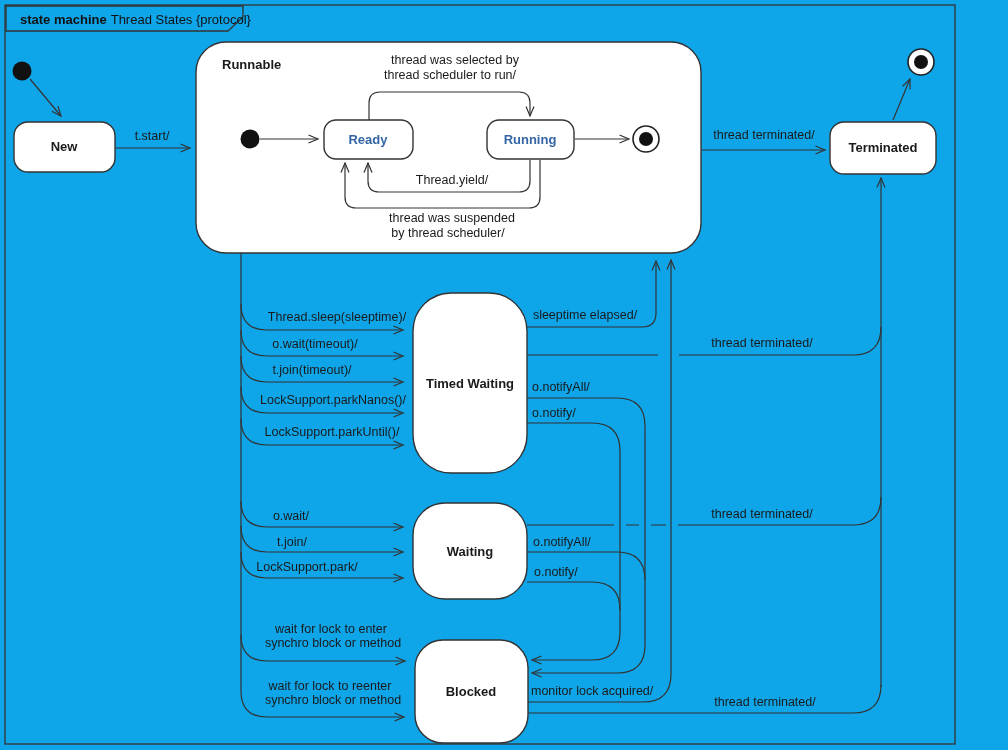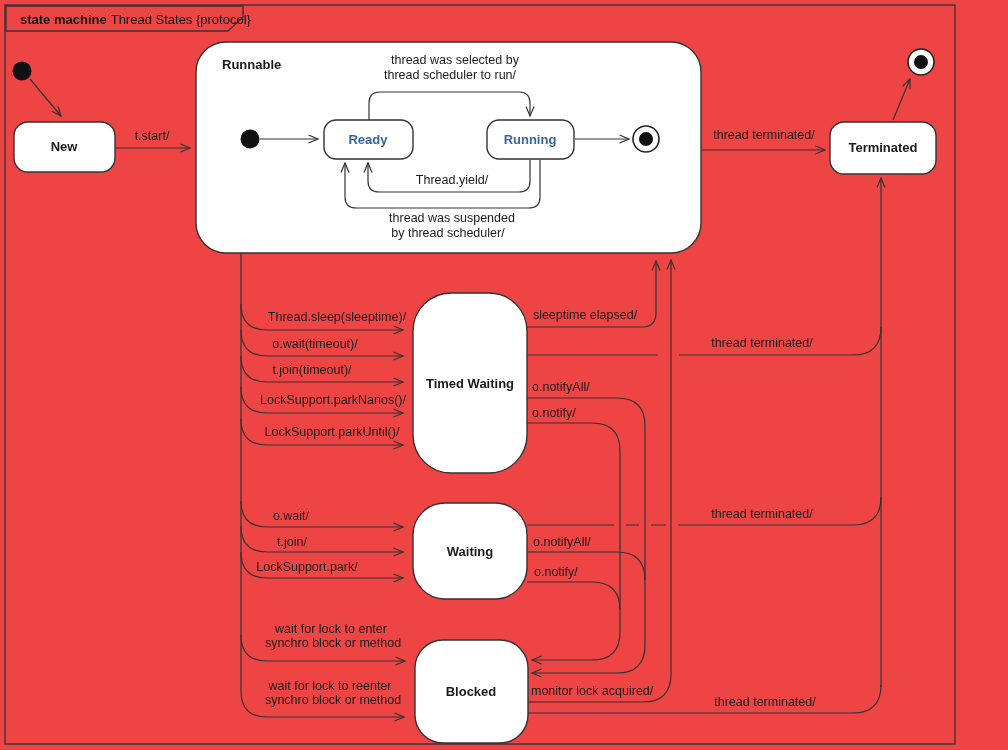--- a/index.html
+++ b/index.html
@@ -1,16 +1,16 @@
 <!DOCTYPE html>
 <html><head>
 <meta charset="utf-8">
 <style>
   html,body{margin:0;padding:0;background:#fff;}
-  .wrap{position:relative;width:1008px;height:750px;background:#ef4444;overflow:hidden;
+  .wrap{position:relative;width:1008px;height:750px;background:#0ea5e9;overflow:hidden;
         font-family:"Liberation Sans", sans-serif;}
   svg{display:block;}
   .shape{fill:#ffffff;stroke:#333333;stroke-width:1.4;}
   .frame{fill:none;stroke:#333333;stroke-width:1.3;}
   .edge{fill:none;stroke:#333333;stroke-width:1.2;}
   .dot{fill:#111111;stroke:none;}
   .fin-outer{fill:#ffffff;stroke:#222222;stroke-width:1.6;}
   .lbl{font-size:12.5px;fill:#1a1a1a;}
   .state-lbl{font-size:13px;font-weight:bold;fill:#1a1a1a;}
   .sub-lbl{font-size:13px;font-weight:bold;}

